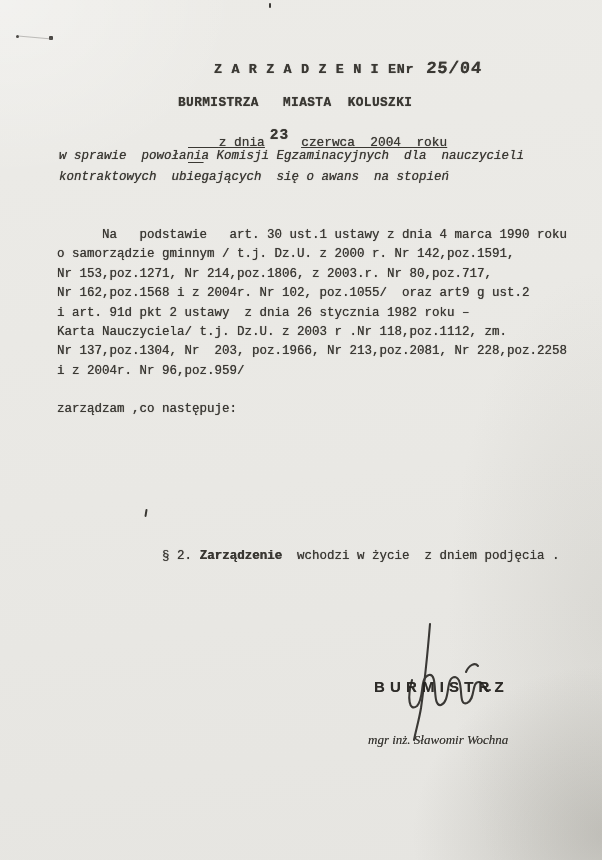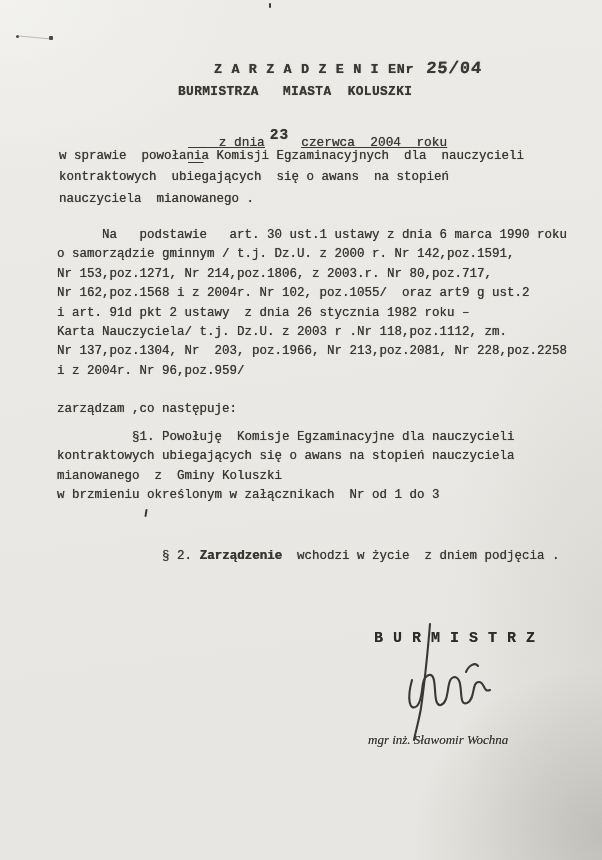--- a/index.html
+++ b/index.html
@@ -19,35 +19,35 @@
     font-family:"Liberation Mono","DejaVu Sans Mono",monospace;
     font-size:12.5px;
     color:#3a3833;
     white-space:pre;
     text-shadow:0 0 .7px rgba(50,48,44,.85);
   }
   .abs{position:absolute;}
   .title-row{top:62px;left:214px;display:flex;align-items:flex-start;font-weight:700;font-size:13.5px;letter-spacing:.6px;}
   .title-nr{}
   .title-number{margin-left:12px;font-size:17px;font-weight:700;display:inline-block;transform:skewX(-4deg) translateY(-3px);letter-spacing:1px;}
-  .issuer-line{top:84px;left:178px;font-size:12.8px;letter-spacing:.4px;font-weight:600;}
+  .issuer-line{top:95px;left:178px;font-size:12.8px;letter-spacing:.4px;font-weight:600;}
   .date-line{top:119px;left:188px;font-size:12.8px;text-decoration:underline;}
   .date-day{display:inline-block;transform:translateY(-7px);font-size:14.5px;font-weight:700;margin:0 12px 0 5px;letter-spacing:1px;}
   .subject-block{top:149px;left:59px;}
-  .subject-block .line{height:21.3px;}
+  .subject-block .line{height:21.3px;font-style:italic;}
   .legal-block{top:228px;left:57px;}
   .legal-block .line{height:19.4px;}
   .ordain-line{top:402px;left:57px;}
   .par1-block{top:430px;left:57px;}
   .par1-block .line{height:19.4px;}
   .par2-line{top:535px;left:57px;}
   .par2-emphasis{font-weight:700;text-shadow:.5px 0 .6px rgba(40,38,34,.9);}
   .sig-title{
-    top:630px;left:374px;
-    font-family:Liberation Mono, monospace;
+    top:678px;left:374px;
+    font-family:Liberation Sans, sans-serif;
     font-weight:700;font-size:15px;letter-spacing:.5px;
     color:#2e2c29;white-space:pre;
     text-shadow:0 0 .6px rgba(40,38,34,.7);
   }
   .sig-name{
     top:692px;left:368px;
     font-family:"Liberation Serif","DejaVu Serif",serif;
     font-style:italic;font-weight:400;font-size:13px;
     color:#35332f;white-space:pre;
     text-shadow:0 0 .5px rgba(45,43,39,.6);
@@ -79,42 +79,35 @@
 
   <div class="abs tw issuer-line">BURMISTRZA   MIASTA  KOLUSZKI</div>
 
   <div class="abs tw date-line">
     <span>z dnia</span><span class="date-day">23</span><span>czerwca  2004  roku</span>
   </div>
 
   <div class="abs subject-block">
     <div class="tw line">w sprawie  powołania Komisji Egzaminacyjnych  dla  nauczycieli</div>
     <div class="tw line">kontraktowych  ubiegających  się o awans  na stopień</div>
-    <div class="tw line">nauczyciela  mianowanego .</div>
   </div>
 
   <div class="abs legal-block">
-    <div class="tw line">      Na   podstawie   art. 30 ust.1 ustawy z dnia 6 marca 1990 roku</div>
+    <div class="tw line">      Na   podstawie   art. 30 ust.1 ustawy z dnia 4 marca 1990 roku</div>
     <div class="tw line">o samorządzie gminnym / t.j. Dz.U. z 2000 r. Nr 142,poz.1591,</div>
     <div class="tw line">Nr 153,poz.1271, Nr 214,poz.1806, z 2003.r. Nr 80,poz.717,</div>
     <div class="tw line">Nr 162,poz.1568 i z 2004r. Nr 102, poz.1055/  oraz art9 g ust.2</div>
     <div class="tw line">i art. 91d pkt 2 ustawy  z dnia 26 stycznia 1982 roku –</div>
     <div class="tw line">Karta Nauczyciela/ t.j. Dz.U. z 2003 r .Nr 118,poz.1112, zm.</div>
     <div class="tw line">Nr 137,poz.1304, Nr  203, poz.1966, Nr 213,poz.2081, Nr 228,poz.2258</div>
     <div class="tw line">i z 2004r. Nr 96,poz.959/</div>
   </div>
 
   <div class="abs tw ordain-line">zarządzam ,co następuje:</div>
 
-  <div class="abs par1-block">
-    <div class="tw line">          §1. Powołuję  Komisje Egzaminacyjne dla nauczycieli</div>
-    <div class="tw line">kontraktowych ubiegających się o awans na stopień nauczyciela</div>
-    <div class="tw line">mianowanego  z  Gminy Koluszki</div>
-    <div class="tw line">w brzmieniu określonym w załącznikach  Nr od 1 do 3</div>
-  </div>
 
   <div class="stray-mark"></div>
 
   <div class="abs tw par2-line">
     <span>          § 2. </span><span class="par2-emphasis">Zarządzenie</span><span>  wchodzi w życie  z dniem podjęcia .</span>
   </div>
 
   <div class="abs sig-title">B U R M I S T R Z</div>
   <div class="abs sig-name">mgr inż. Sławomir Wochna</div>
 

